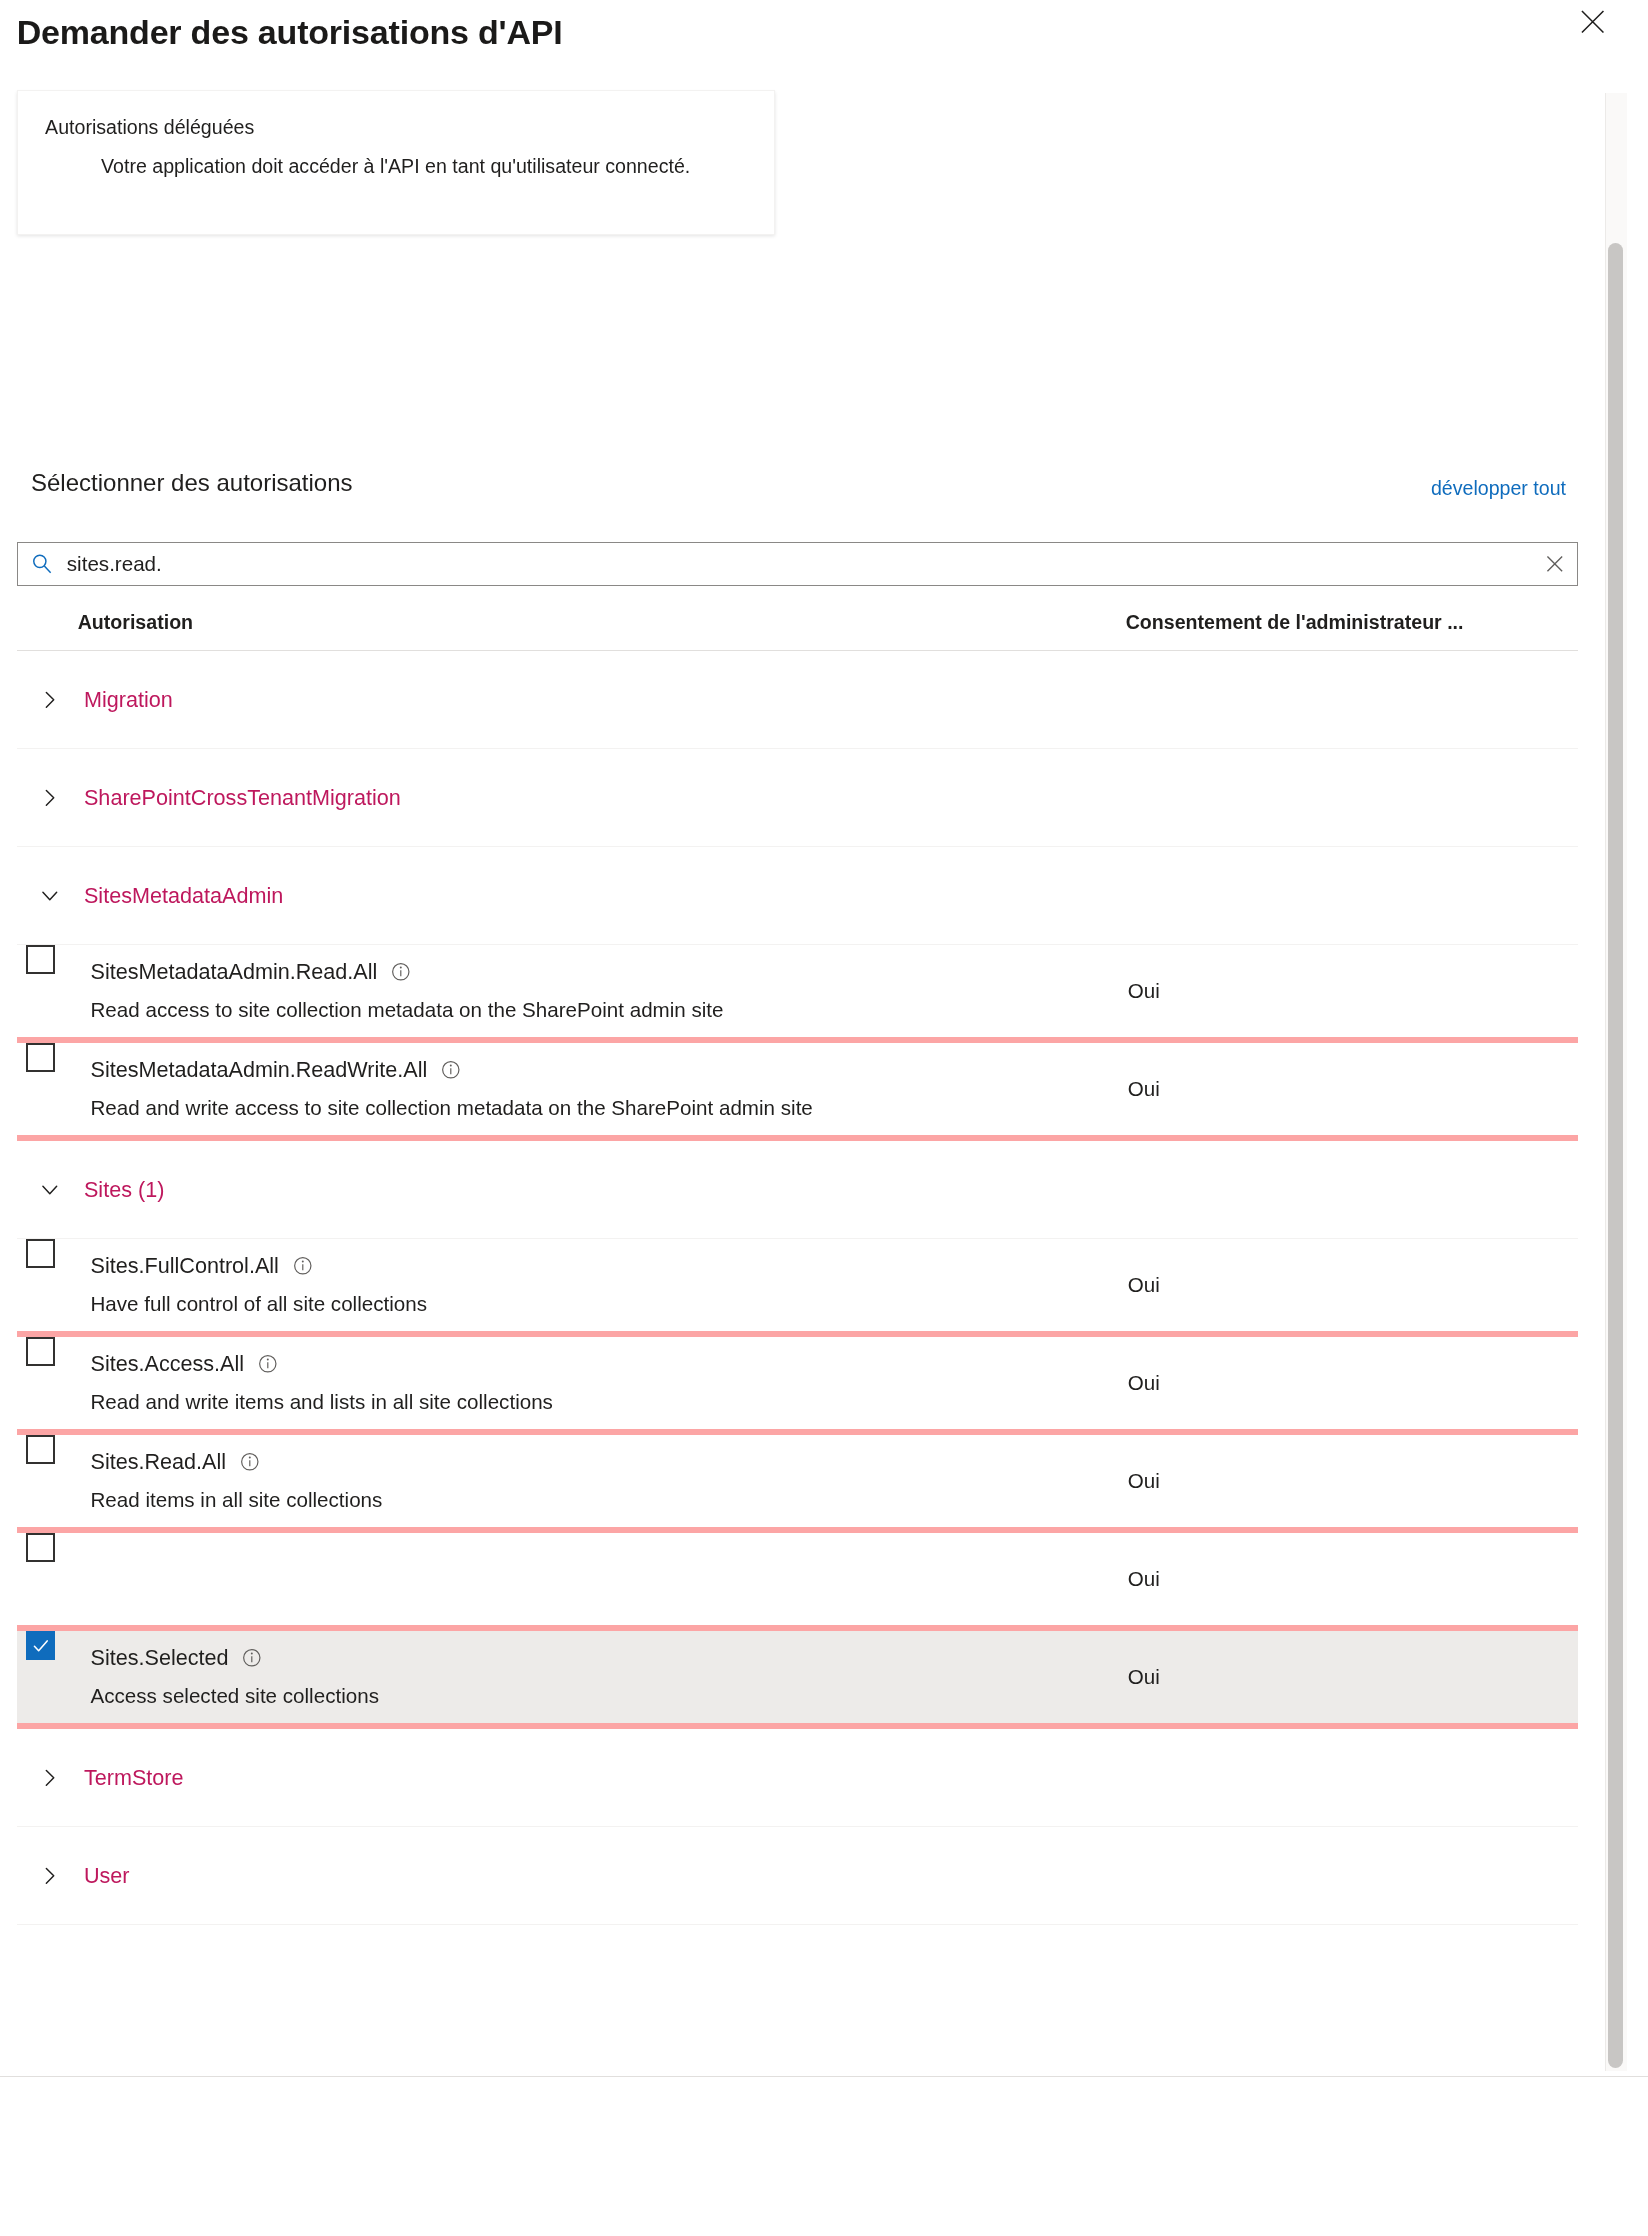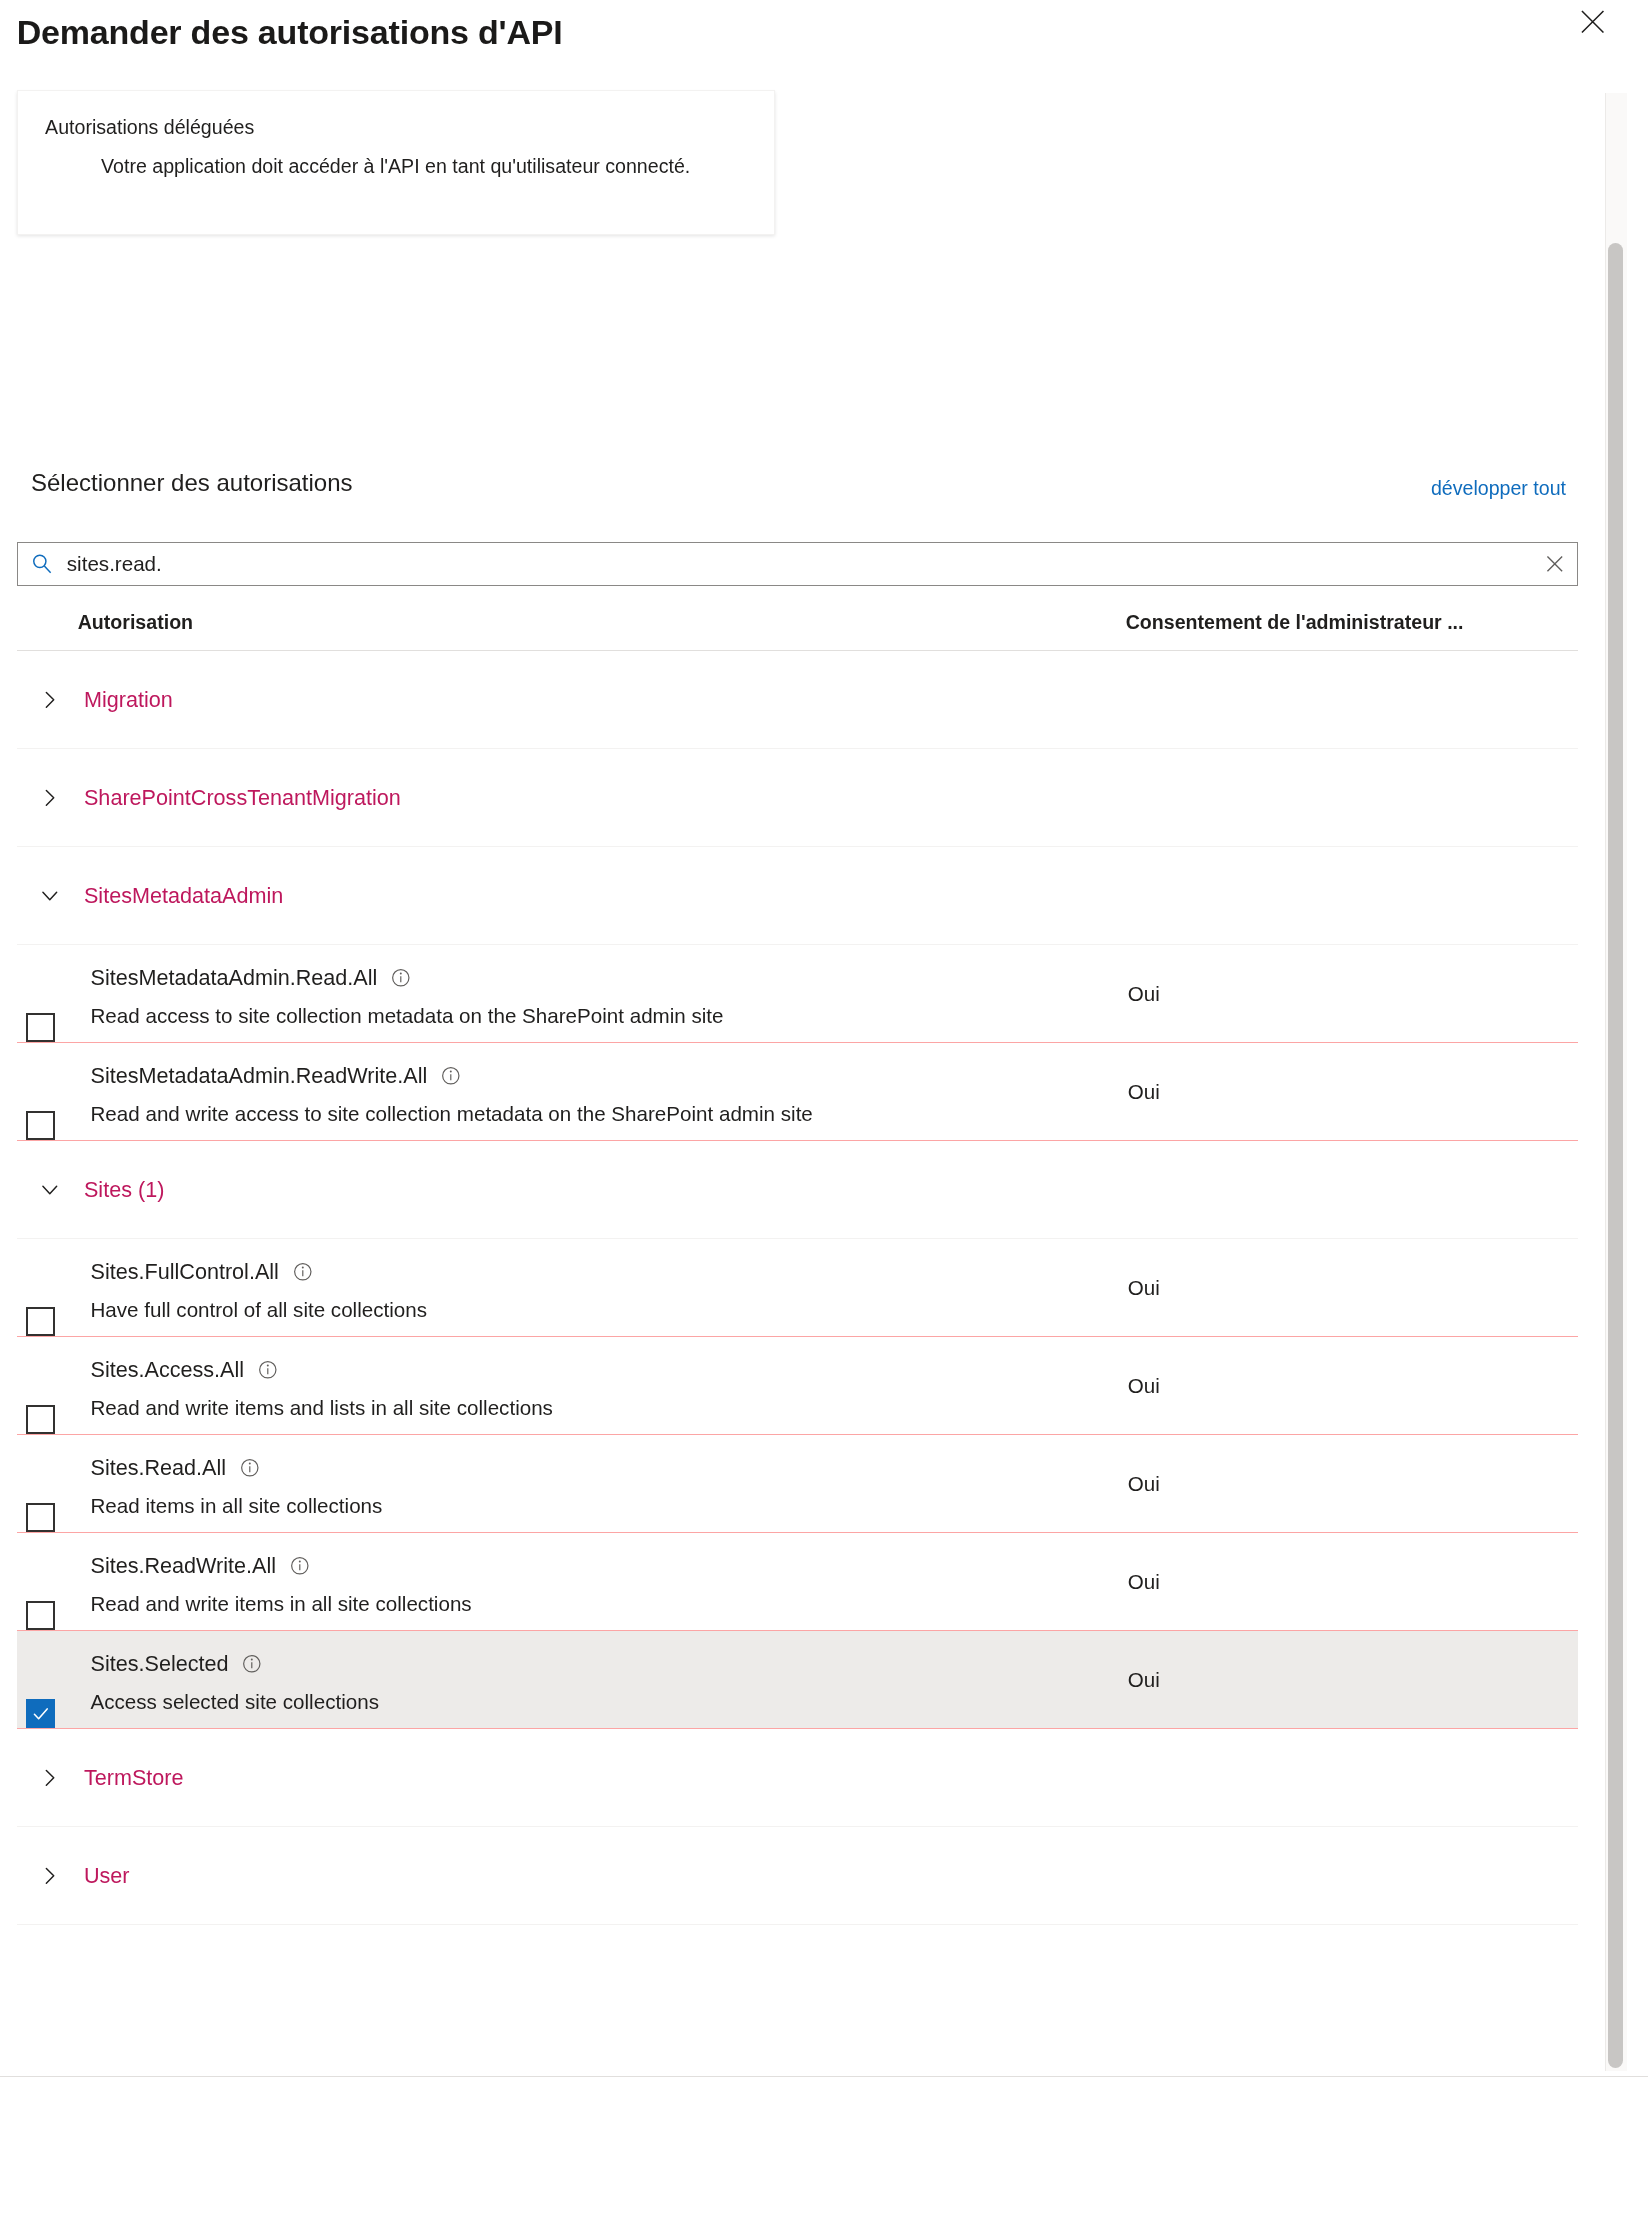--- a/index.html
+++ b/index.html
@@ -137,22 +137,22 @@
     padding-left: 16.7px;
   }
   .group-row.hovered { background: #f3f2f1; }
   .chev { width: 33px; height: 33px; display: flex; align-items: center; justify-content: center; flex: none; color: #201f1e; }
   .group-label { font-size: 21.6px; color: #be185d; margin-left: 17.6px; white-space: nowrap; }
   .group-label.bold { font-weight: 400; }
 
   .perm-row {
     position: relative;
     min-height: 98px;
-    display: flex; align-items: flex-end;
-    border-bottom: 1px solid #fca5a5;
+    display: flex; align-items: flex-start;
+    border-bottom: 6px solid #fca5a5;
     padding-left: 9.8px;
   }
   .perm-row.selected { background: #edebe9; }
 
   .cbox {
     flex: none;
     width: 29px; height: 29px;
     border: 2px solid #323130;
     background: #fff;
     margin-right: 35px;
@@ -355,33 +355,20 @@
                   <path d="M11 9.3 V15.6" stroke="#605e5c" stroke-width="1.2"></path>
                 </svg>
               </span>
             </div>
             <div class="perm-desc">Read items in all site collections</div>
           </div>
           <div class="perm-consent-inner">Oui</div>
         </div>
         <div class="perm-row">
           <div class="cbox"></div>
-          <div class="perm-main">
-            <div class="perm-name-line">
-              <span class="perm-name">Sites.ReadWrite.All</span>
-              <span class="info-icon">
-                <svg width="21.6" height="21.6" viewBox="0 0 22 22">
-                  <circle cx="11" cy="11" r="8.3" stroke="#605e5c" stroke-width="1.2" fill="none"></circle>
-                  <circle cx="11" cy="6.6" r="1" fill="#605e5c"></circle>
-                  <path d="M11 9.3 V15.6" stroke="#605e5c" stroke-width="1.2"></path>
-                </svg>
-              </span>
-            </div>
-            <div class="perm-desc">Read and write items in all site collections</div>
-          </div>
           <div class="perm-consent-inner">Oui</div>
         </div>
         <div class="perm-row selected">
           <div class="cbox checked">
             <svg width="19.6" height="19.6" viewBox="0 0 20 20">
               <path d="M3.5 10.5 L7.8 15 L16.5 5" stroke="#ffffff" stroke-width="1.6" fill="none" stroke-linecap="round" stroke-linejoin="round"></path>
             </svg>
           </div>
           <div class="perm-main">
             <div class="perm-name-line">

